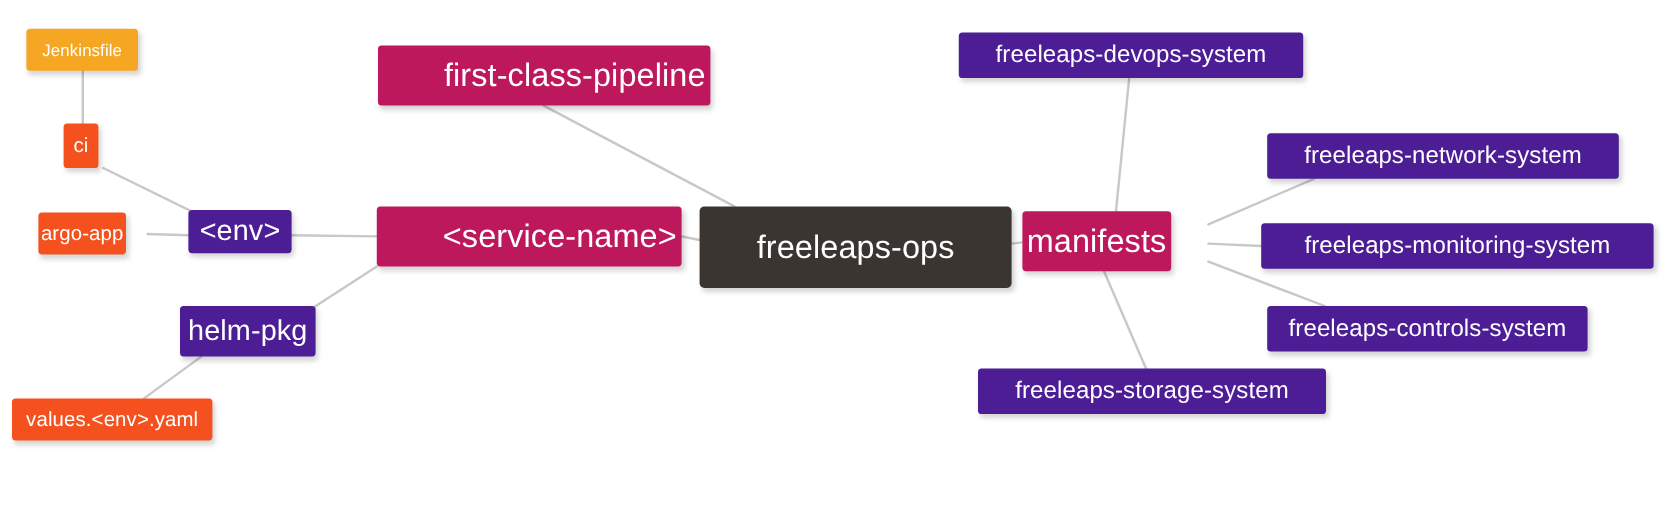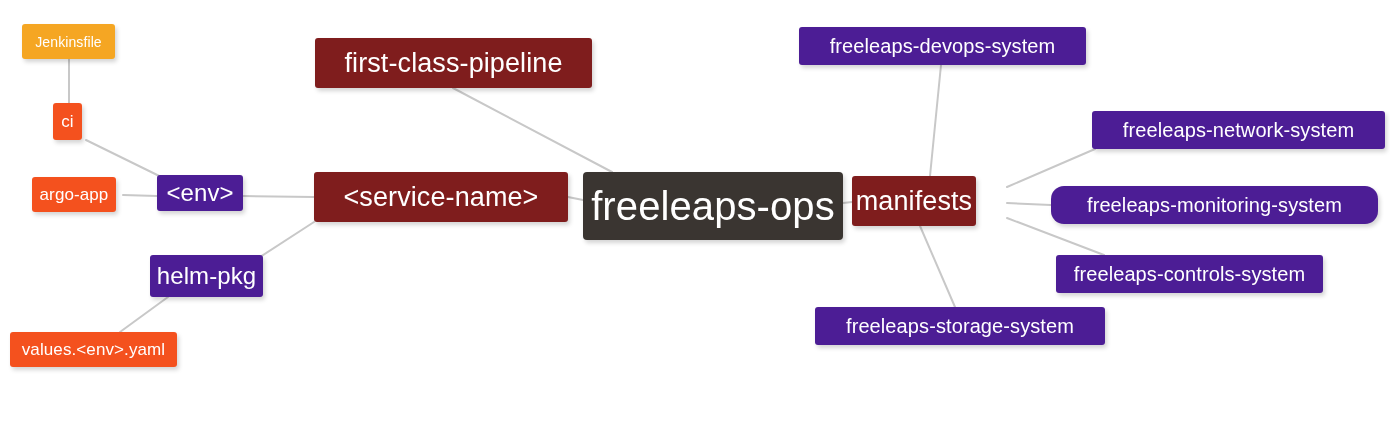--- a/index.html
+++ b/index.html
@@ -43,24 +43,24 @@
     color: #ffffff;
     border-radius: 3px;
     white-space: nowrap;
     letter-spacing: 0.1px;
     box-shadow: 2px 3px 4px rgba(0,0,0,0.17);
     line-height: 1;
     padding: 0 4px;
   }
   .node-root {
     background: #3a3531;
-    font-size: 40px;
+    font-size: 27px;
     border-radius: 4px;
   }
-  .node-blue      { background: #7f1d1d; }
+  .node-blue      { background: #be185d; justify-content: flex-end; }
   .node-green     { background: #4c1d95; }
   .node-orange    { background: #f5a623; }
   .node-red       { background: #f4511e; }
 
   .size-xl  { font-size: 27px; }
   .size-lg  { font-size: 24px; }
   .size-md  { font-size: 20px; }
   .size-sm  { font-size: 17px; }
   .size-xs  { font-size: 14px; }
 </style>
@@ -84,21 +84,21 @@
       <path d="M 1007,218 L 1104,255" class="edge" stroke="#c8c8c8"></path>
       <path d="M 920,226 L 955,307" class="edge" stroke="#c8c8c8"></path>
     </svg>
   <div id="node-layer">
       <div class="node node-orange size-xs" style="left: 22px; top: 24px; width: 93px; height: 35px;">
         <span>Jenkinsfile</span>
       </div>
       <div class="node node-red size-sm" style="left: 53px; top: 103px; width: 29px; height: 37px;">
         <span>ci</span>
       </div>
-      <div class="node node-red size-sm" style="left: 32px; top: 177px; width: 84px; height: 35px;">
+      <div class="node node-red size-sm" style="left: 32px; top: 177px; width: 73px; height: 35px;">
         <span>argo-app</span>
       </div>
       <div class="node node-green size-lg" style="left: 157px; top: 175px; width: 86px; height: 36px;">
         <span>&lt;env&gt;</span>
       </div>
       <div class="node node-green size-lg" style="left: 150px; top: 255px; width: 113px; height: 42px; align-items: center;">
         <span>helm-pkg</span>
       </div>
       <div class="node node-red size-sm" style="left: 10px; top: 332px; width: 167px; height: 35px;">
         <span>values.&lt;env&gt;.yaml</span>
@@ -111,24 +111,24 @@
       </div>
       <div class="node node-root" style="left: 583px; top: 172px; width: 260px; height: 68px;">
         <span>freeleaps-ops</span>
       </div>
       <div class="node node-blue size-xl" style="left: 852px; top: 176px; width: 124px; height: 50px;">
         <span>manifests</span>
       </div>
       <div class="node node-green size-md" style="left: 799px; top: 27px; width: 287px; height: 38px;">
         <span>freeleaps-devops-system</span>
       </div>
-      <div class="node node-green size-md" style="left: 1056px; top: 111px; width: 293px; height: 38px; margin-left: 36px;">
+      <div class="node node-green size-md" style="left: 1056px; top: 111px; width: 293px; height: 38px;">
         <span>freeleaps-network-system</span>
       </div>
-      <div class="node node-green size-md" style="left: 1051px; top: 186px; width: 327px; height: 38px; border-radius: 13px;">
+      <div class="node node-green size-md" style="left: 1051px; top: 186px; width: 327px; height: 38px;">
         <span>freeleaps-monitoring-system</span>
       </div>
       <div class="node node-green size-md" style="left: 1056px; top: 255px; width: 267px; height: 38px;">
         <span>freeleaps-controls-system</span>
       </div>
       <div class="node node-green size-md" style="left: 815px; top: 307px; width: 290px; height: 38px;">
         <span>freeleaps-storage-system</span>
       </div>
     </div>
 </div>

